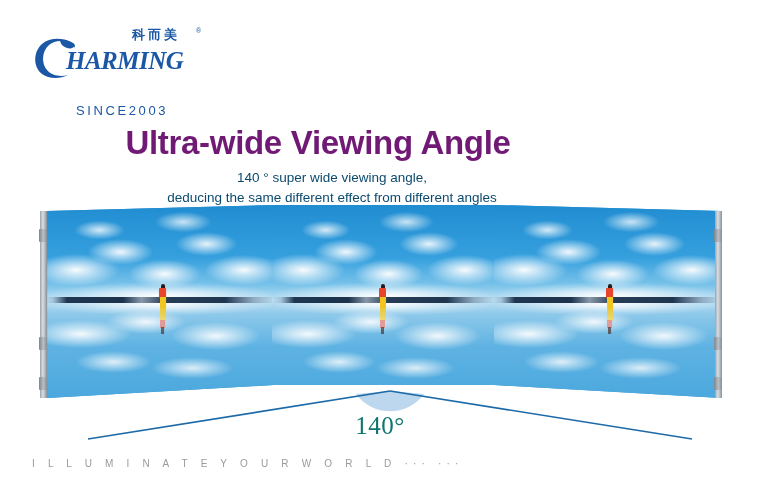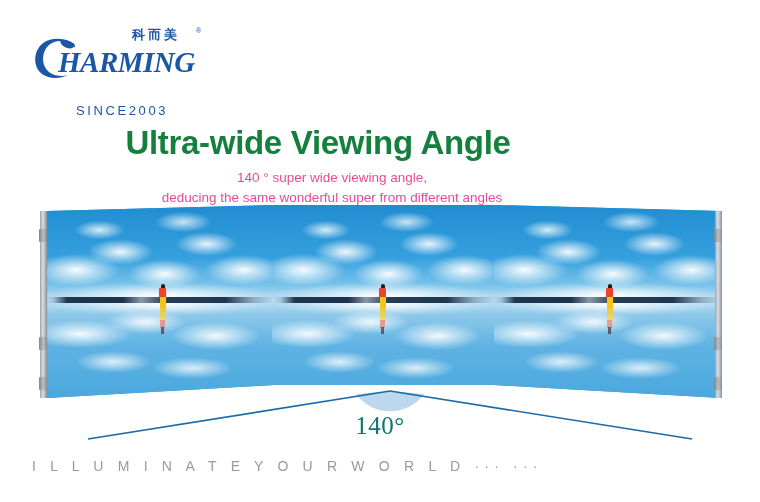--- a/index.html
+++ b/index.html
@@ -11,24 +11,24 @@
     font-family:"Liberation Sans", sans-serif;
     background:#ffffff;
   }
 
   
   #logo-block { position:absolute; left:30px; top:26px; width:180px; height:62px; }
   #logo-c {
     position:absolute; left:0; top:10px; width:46px; height:44px;
   }
   #logo-wordmark {
-    position:absolute; left:28px; top:22px;
+    position:absolute; left:36px; top:22px;
     font-family:"Liberation Serif", serif;
     font-weight:bold; font-style:italic;
-    font-size:29px; letter-spacing:-0.5px;
+    font-size:25px; letter-spacing:-0.5px;
     color:#1b57a5; line-height:1;
     white-space:nowrap;
   }
   #logo-cn {
     position:absolute; left:102px; top:2px;
     font-size:13px; font-weight:bold; color:#1b57a5;
     letter-spacing:3px; line-height:1; white-space:nowrap;
   }
   #logo-reg {
     position:absolute; left:166px; top:1px;
@@ -37,26 +37,26 @@
   #logo-since {
     position:absolute; left:46px; top:50px;
     font-size:13px; font-weight:normal; color:#1b57a5;
     letter-spacing:2.6px; line-height:1; white-space:nowrap;margin-top:28px;
   }
 
   
   #page-title {
     position:absolute; left:0; top:124px; width:636px;
     text-align:center;
-    font-size:33px; font-weight:bold; color:#15803d;
+    font-size:33px; font-weight:bold; color:#701a75;
     letter-spacing:-0.3px; line-height:1.15;
   }
   #subtitle {
     position:absolute; left:0; top:168px; width:664px;
-    text-align:center; color:#ec4899;
+    text-align:center; color:#0c4a6e;
     font-size:13.5px; line-height:1.45;
   }
   #subtitle span { display:block; }
 
   
   #wall { position:absolute; left:0; top:200px; width:760px; height:210px; }
 
   .panel {
     position:absolute; top:0;
     overflow:hidden;
@@ -121,21 +121,21 @@
   #angle-label {
     position:absolute; left:0; top:412px; width:760px;
     text-align:center;
     font-family:"Liberation Serif", serif;
     font-size:25px; color:#0f766e; letter-spacing:0.5px;
   }
 
   
   #footer-tagline {
     position:absolute; left:32px; top:458px;
-    font-size:14px; color:#9a9a9a;
+    font-size:10px; color:#9a9a9a;
     letter-spacing:5.2px; white-space:nowrap;
   }
 </style>
 </head>
 <body>
 
 <div id="logo-block">
   <svg id="logo-c" viewBox="0 0 46 44" xmlns="http://www.w3.org/2000/svg">
     <path d="M41 6 C33 2 20 1 12 8 C3 16 3 31 12 38 C19 43 30 43 38 39
              C31 41 22 40 17 34 C11 27 12 15 19 9 C25 4 34 4 41 8
@@ -144,21 +144,21 @@
   </svg>
   <div id="logo-cn">科而美</div>
   <div id="logo-reg">®</div>
   <div id="logo-wordmark">HARMING</div>
   <div id="logo-since">SINCE2003</div>
 </div>
 
 <h1 id="page-title">Ultra-wide Viewing Angle</h1>
 <div id="subtitle">
   <span>140 ° super wide viewing angle,</span>
-  <span>deducing the same wonderful super from different angles</span>
+  <span>deducing the same different effect from different angles</span>
 </div>
 
 <div id="wall">
 
   <div class="panel" style="left:46px; top:0; width:228px; height:200px;
               clip-path:polygon(0.5% 5.5%, 100% 2.5%, 100% 92.5%, 0.5% 99%);">
     <div class="scene" style="transform:scaleX(1.02);">
       <div class="sky"></div>
       <div class="water"></div>
       <div class="horizon"></div>

